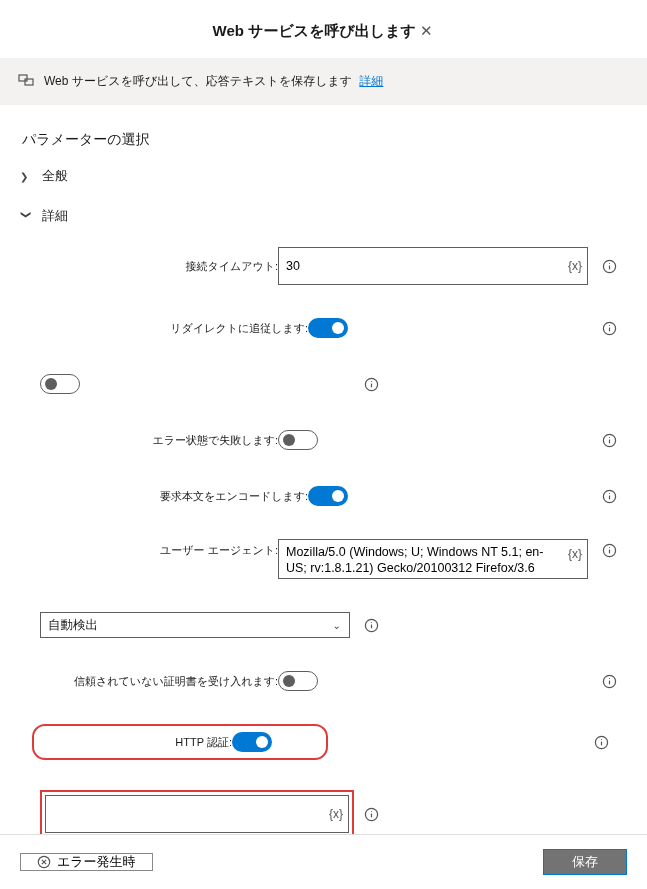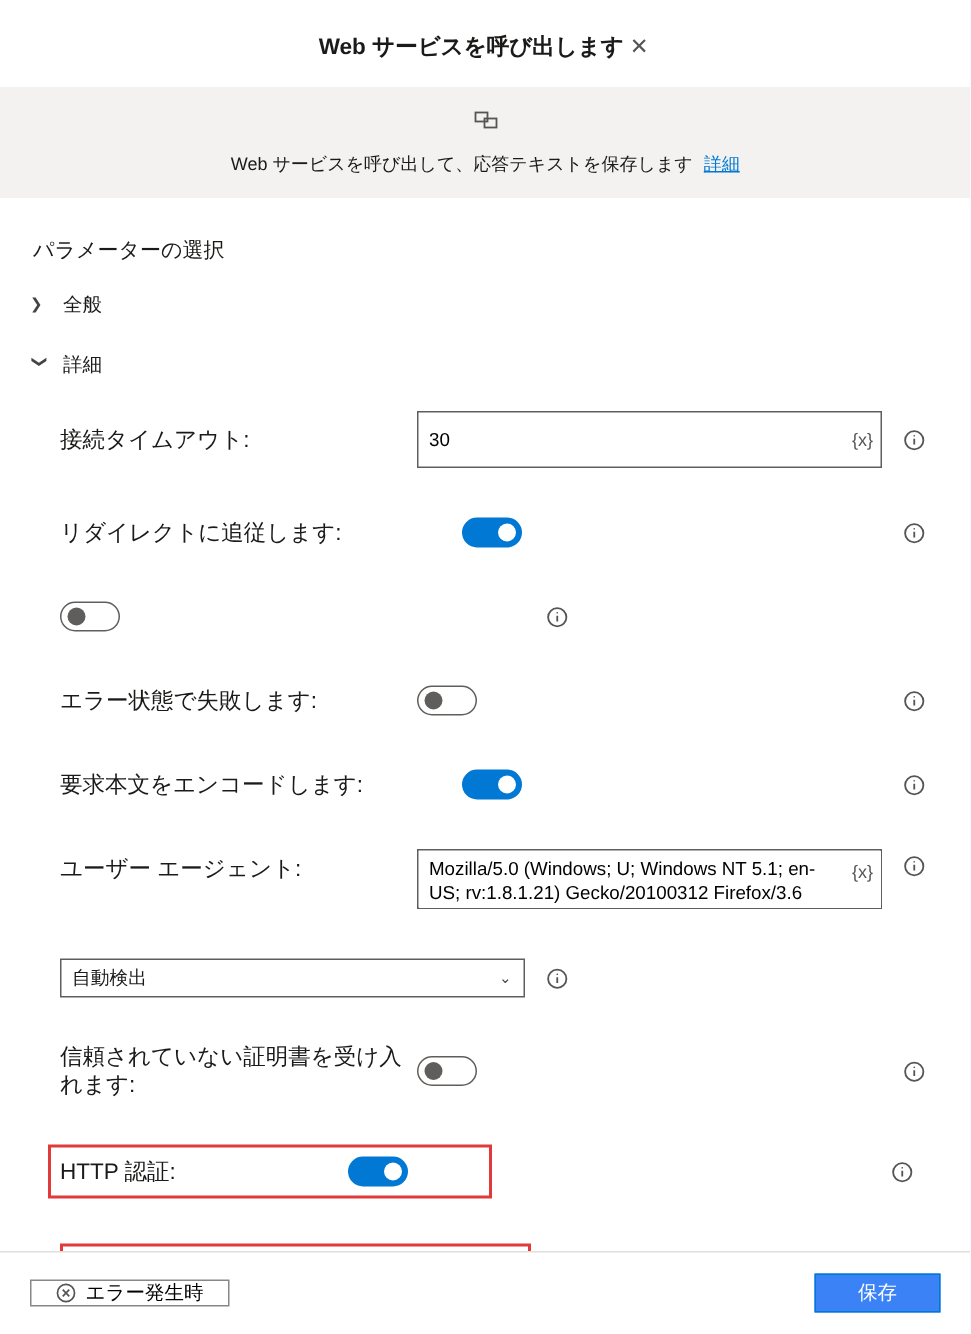--- a/index.html
+++ b/index.html
@@ -20,21 +20,20 @@
     }
     .header-title { font-size: 15px; font-weight: 600; }
     .close-icon { font-size: 15px; cursor: pointer; color: #555; padding: 4px;}
     .info-bar {
       background: #f3f2f1;
       padding: 14px 18px;
       display: flex;
       align-items: center;
       gap: 10px;
       font-size: 12px;
-      flex-direction: column;
     }
     .info-bar a { color: #0078d4; text-decoration: underline; margin-left: 4px;}
     .info-bar-icon { color: #555; font-size: 14px; }
     .body {
       padding: 26px 22px 10px 22px;
     }
     .section-title { font-size: 14px; margin-bottom: 18px; }
     .expander {
       display: flex;
       align-items: center;
@@ -46,22 +45,23 @@
     .expander .chev { font-size: 10px; color: #444; width: 12px; display: inline-block;}
     .fields { padding-left: 18px; }
     .row {
       display: flex;
       align-items: center;
       margin-bottom: 30px;
       min-height: 26px;
     }
     .row .label {
       flex: 0 0 200px;
-      font-size: 15px;
+      font-size: 11px;
       color: #1b1a19;
+      text-align: right;
     }
     .row .ctrl-area {
       flex: 0 0 310px;
       display: flex;
       align-items: center;
     }
     .row .info {
       margin-left: 14px;
       color: #555;
       cursor: help;
@@ -117,21 +117,21 @@
     }
     .toggle.on { background: #0078d4; }
     .toggle.off { background: #fff; border: 1px solid #605e5c;}
     .knob {
       position: absolute; width: 12px; height: 12px; border-radius: 50%; top: 50%;
     }
     .toggle.on .knob { background: #fff; right: 4px; transform: translateY(-50%);}
     .toggle.off .knob { background: #605e5c; left: 4px; transform: translateY(-50%);}
     
     .hl-red { border: 2px solid #e03a3a; padding: 3px; }
-    .hl-container-http { padding: 6px 22px 6px 6px; margin-left: -8px; }
+    .hl-container-http { padding: 6px 22px 6px 6px; margin-left: -8px; border-radius: 13px; }
     .highlight-wrap { margin-bottom: 30px; }
     .highlight-wrap .row { margin-bottom: 0; }
     #http-row .label { flex-basis: 192px; }
     
     .pw-select {
       width: 54px; height: 28px; border: 1px solid #605e5c; display:flex;
       align-items:center; justify-content: center; gap:4px; border-right: none;
     }
     .pw-field {
       flex: 1; height: 28px; border: 1px solid #605e5c; padding: 0 7px;
@@ -157,21 +157,21 @@
       font-size: 13px;
       border: 1px solid #8a8886;
       background: #fff;
       cursor: pointer;
       display: inline-flex;
       align-items: center;
       gap: 6px;
       font-family: inherit;
     }
     .btn-primary {
-      background: #3b82f6; color: #fff; border-color: #0078d4;
+      background: #737373; color: #fff; border-color: #0078d4;
       padding: 12px 28px;
     }
     .footer .spacer { flex: 1; }
     .footer .right-group { display:flex; gap: 10px;}
   </style>
 </head>
 <body>
 
 <div class="header">
   <div class="header-title">Web サービスを呼び出します</div>

